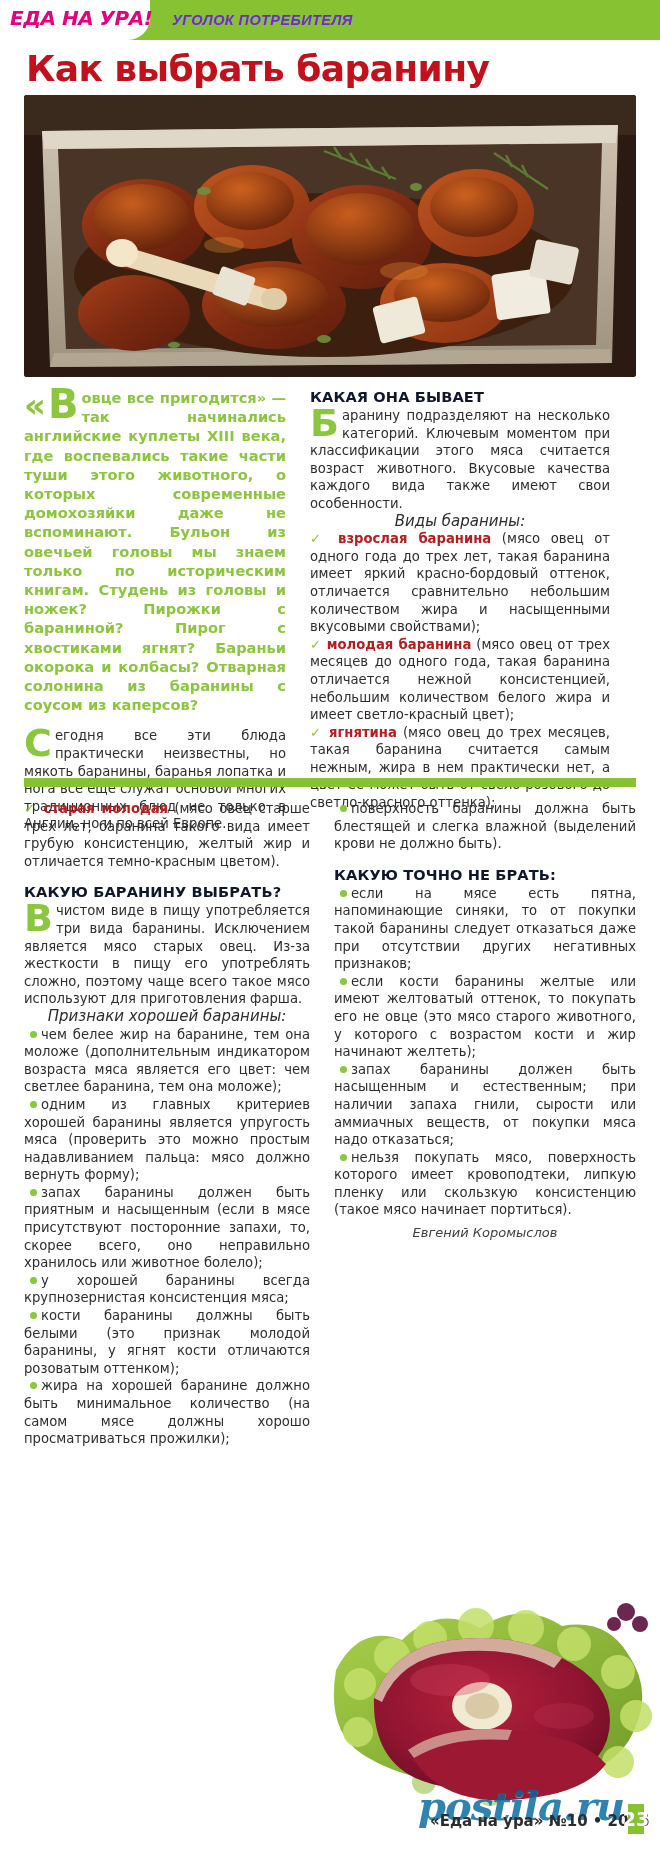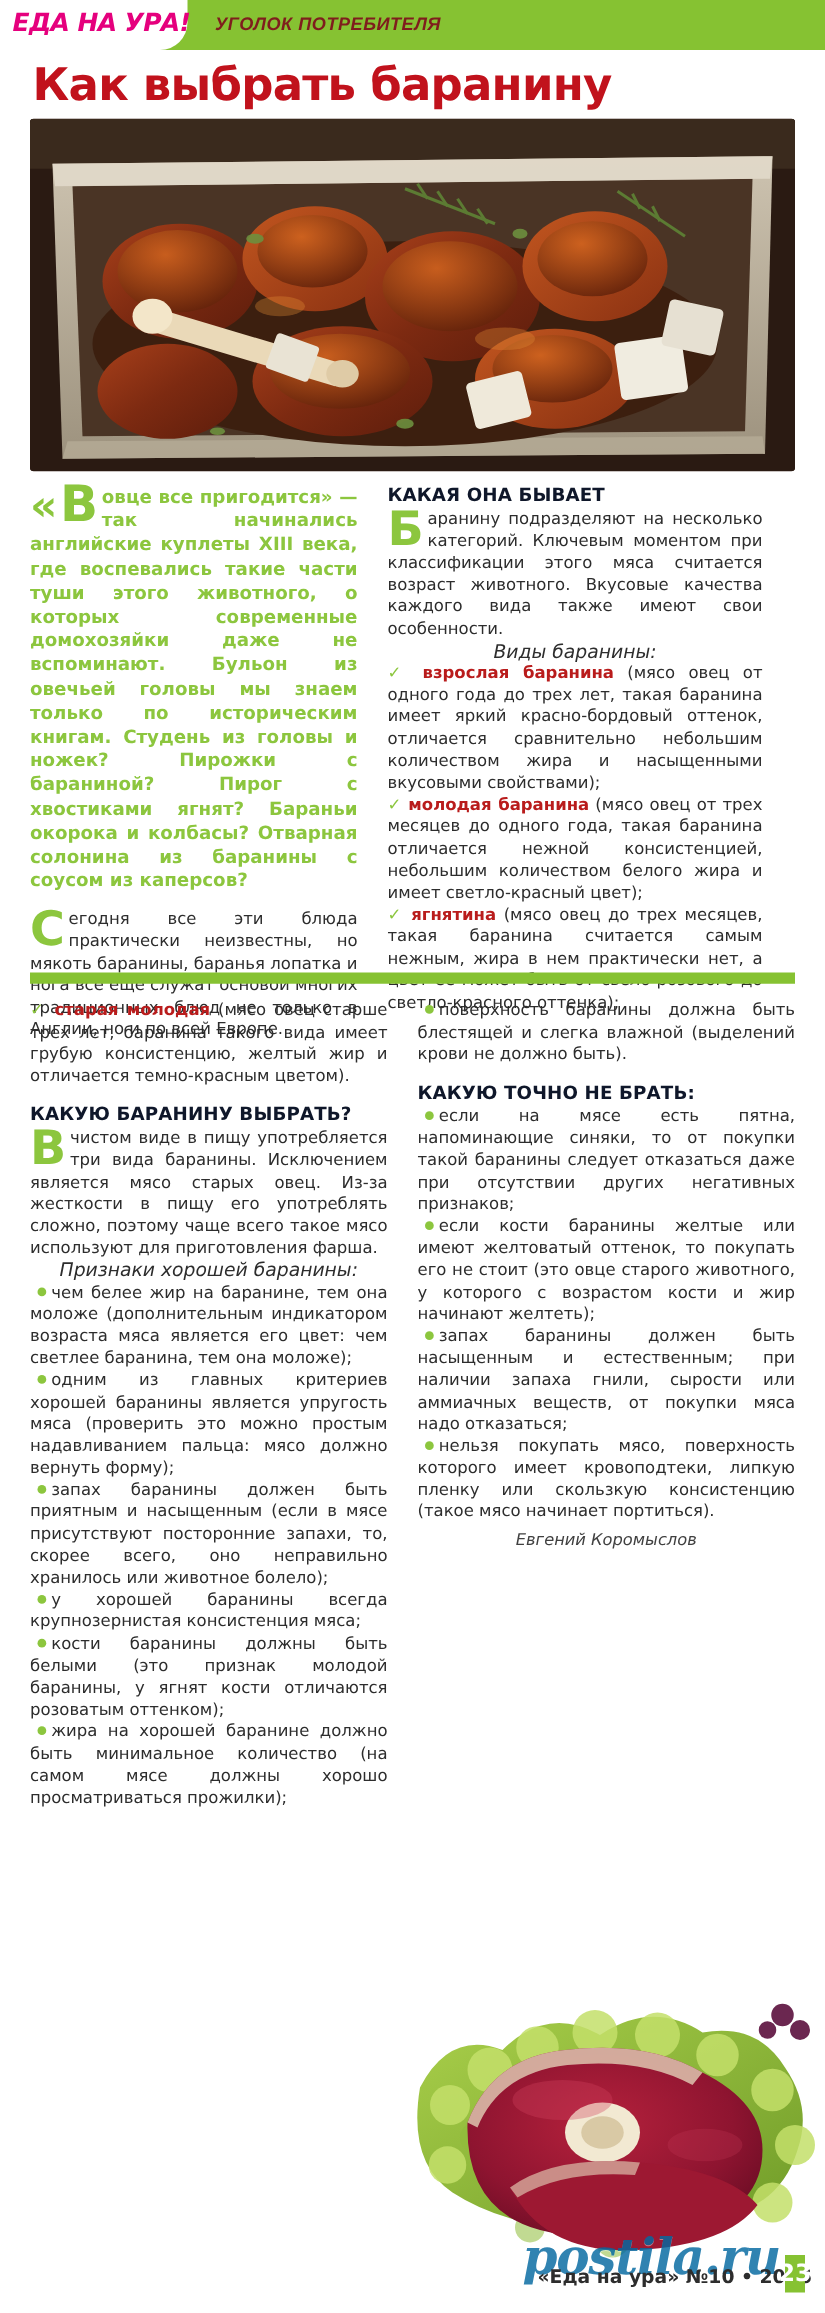--- a/index.html
+++ b/index.html
@@ -23,21 +23,21 @@
   .brand {
     position:absolute; left:10px; top:6px;
     font-size:20px; font-weight:bold; font-style:italic;
     color:#e5007d; letter-spacing:-0.5px;
     font-family:"DejaVu Sans", sans-serif;
     white-space:nowrap;
   }
   .rubric {
     position:absolute; left:172px; top:12px;
     font-size:14.5px; font-weight:bold; font-style:italic;
-    color:#7f1d1d; letter-spacing:0.4px; white-space:nowrap;
+    color:#6d28d9; letter-spacing:0.4px; white-space:nowrap;
     font-family:"Liberation Sans", sans-serif;
   }
 
   
   .page-title {
     position:absolute; left:26px; top:48px; width:610px;
     font-size:36px; font-weight:bold; color:#c1121c;
     letter-spacing:-0.6px; white-space:nowrap;
     font-family:"DejaVu Sans", sans-serif;
   }
@@ -325,21 +325,21 @@
       </div>
 
       <div class="spacer-sm"></div>
 
       <div class="head-green">КАКУЮ ТОЧНО НЕ БРАТЬ:</div>
 
       <div class="bul-item">
         <span class="dot"></span><span>если на мясе есть пятна, напоминающие синяки, то от покупки такой баранины следует отказаться даже при отсутствии других негативных признаков;</span>
       </div>
       <div class="bul-item">
-        <span class="dot"></span><span>если кости баранины желтые или имеют желтоватый оттенок, то покупать его не стоит (это овце старого животного, у которого с возрастом кости и жир начинают желтеть);</span>
+        <span class="dot"></span><span>если кости баранины желтые или имеют желтоватый оттенок, то покупать его не овце (это мясо старого животного, у которого с возрастом кости и жир начинают желтеть);</span>
       </div>
       <div class="bul-item">
         <span class="dot"></span><span>запах баранины должен быть насыщенным и естественным; при наличии запаха гнили, сырости или аммиачных веществ, от покупки мяса надо отказаться;</span>
       </div>
       <div class="bul-item">
         <span class="dot"></span><span>нельзя покупать мясо, поверхность которого имеет кровоподтеки, липкую пленку или скользкую консистенцию (такое мясо начинает портиться).</span>
       </div>
 
       <div class="signature">Евгений Коромыслов</div>
     </div>

